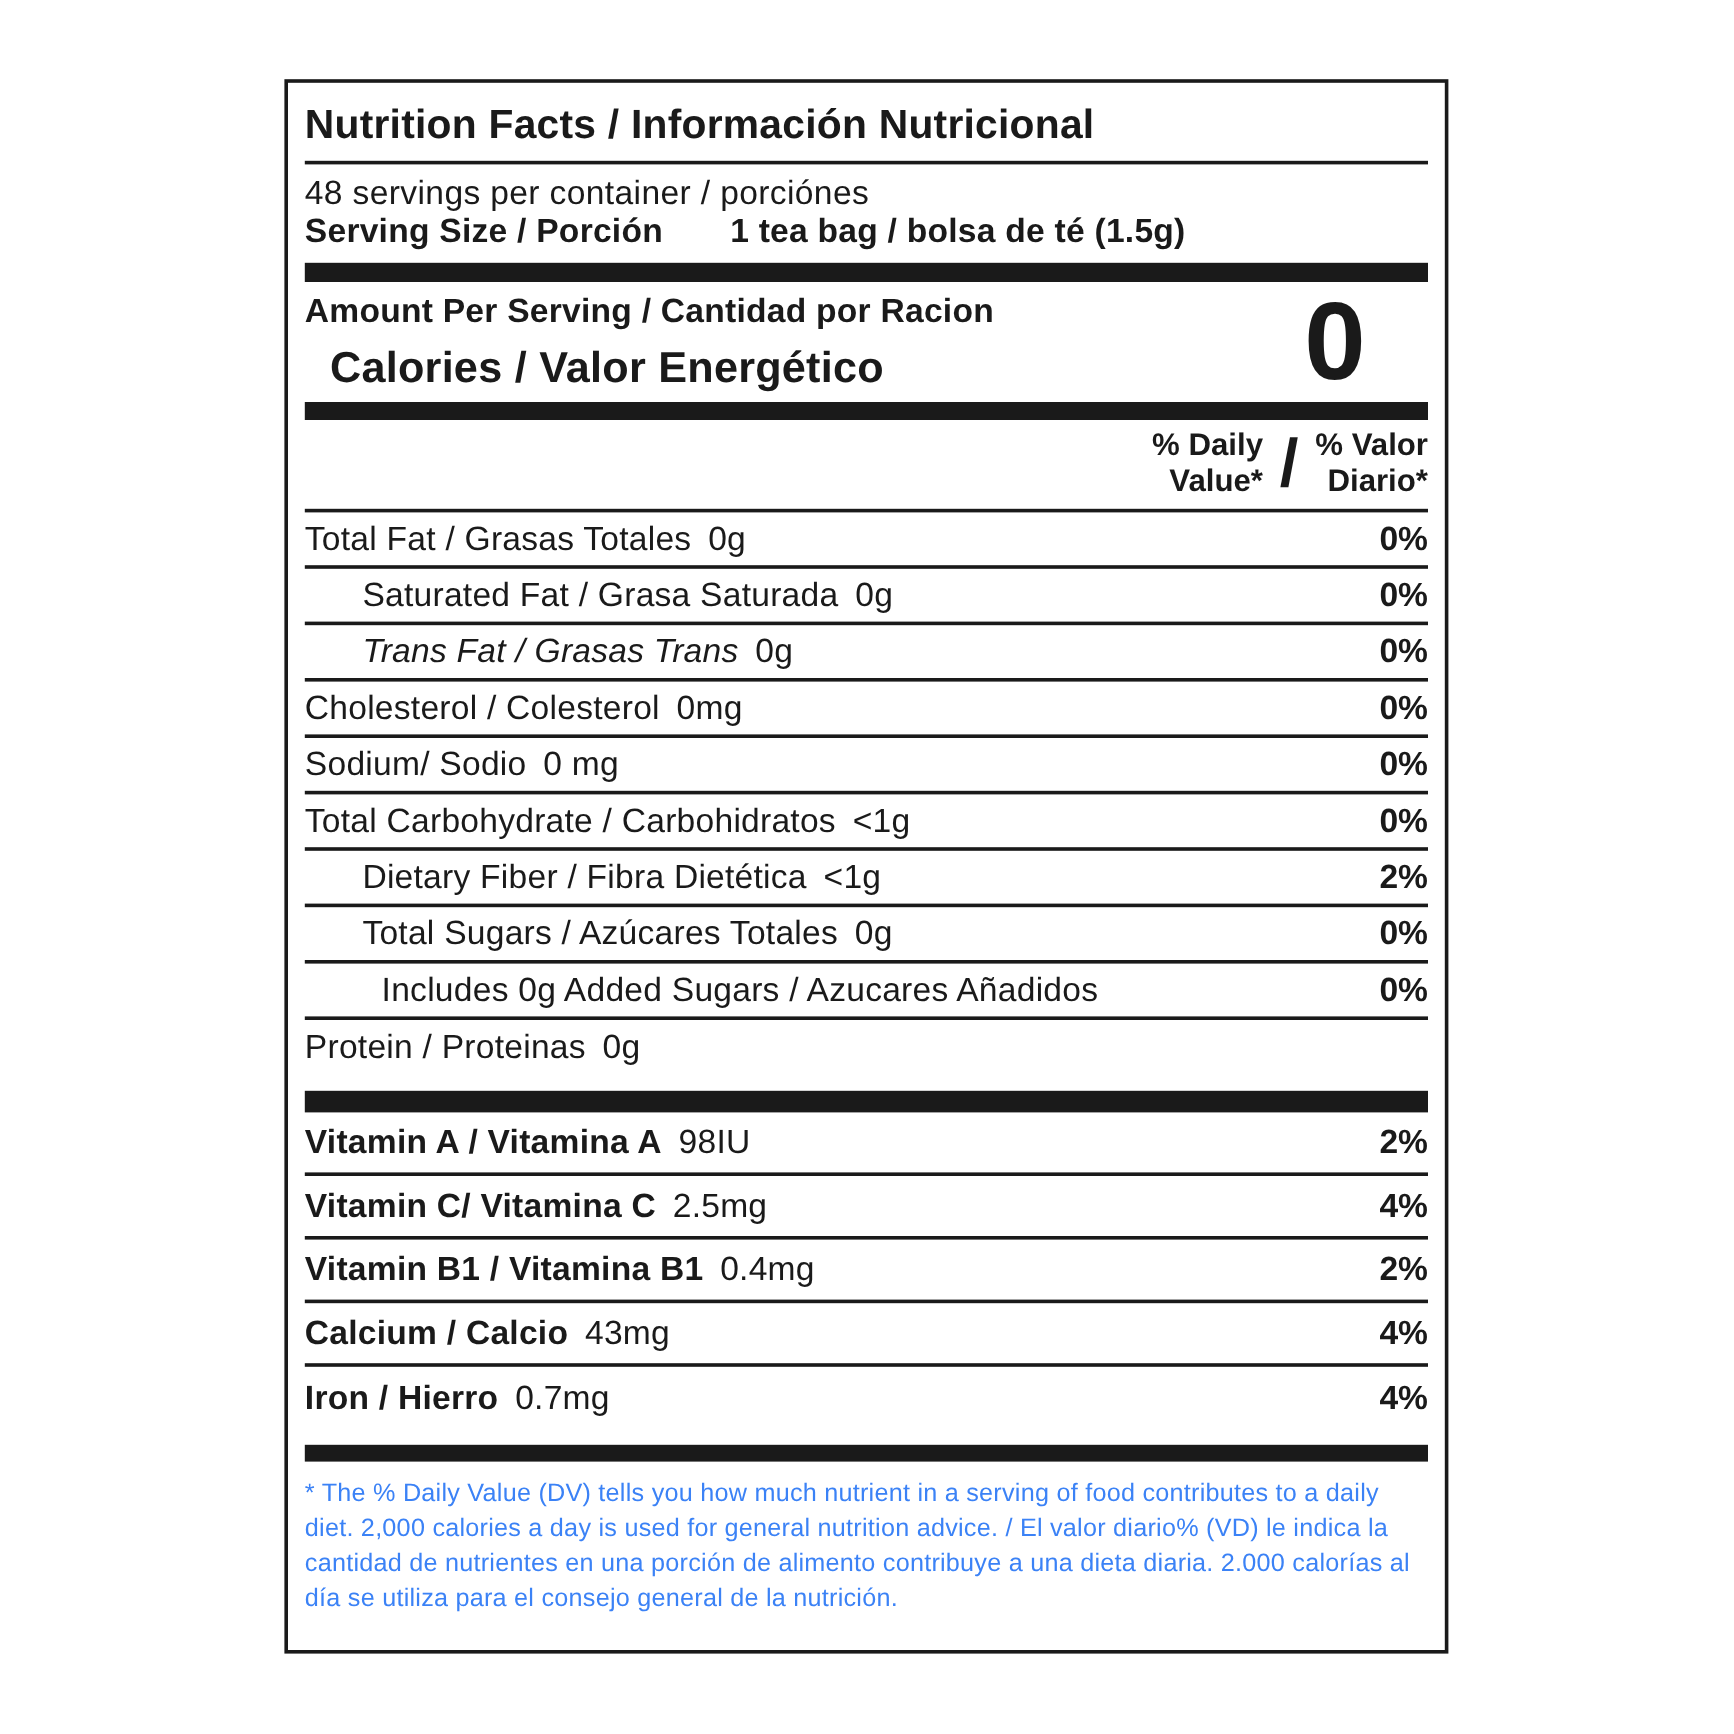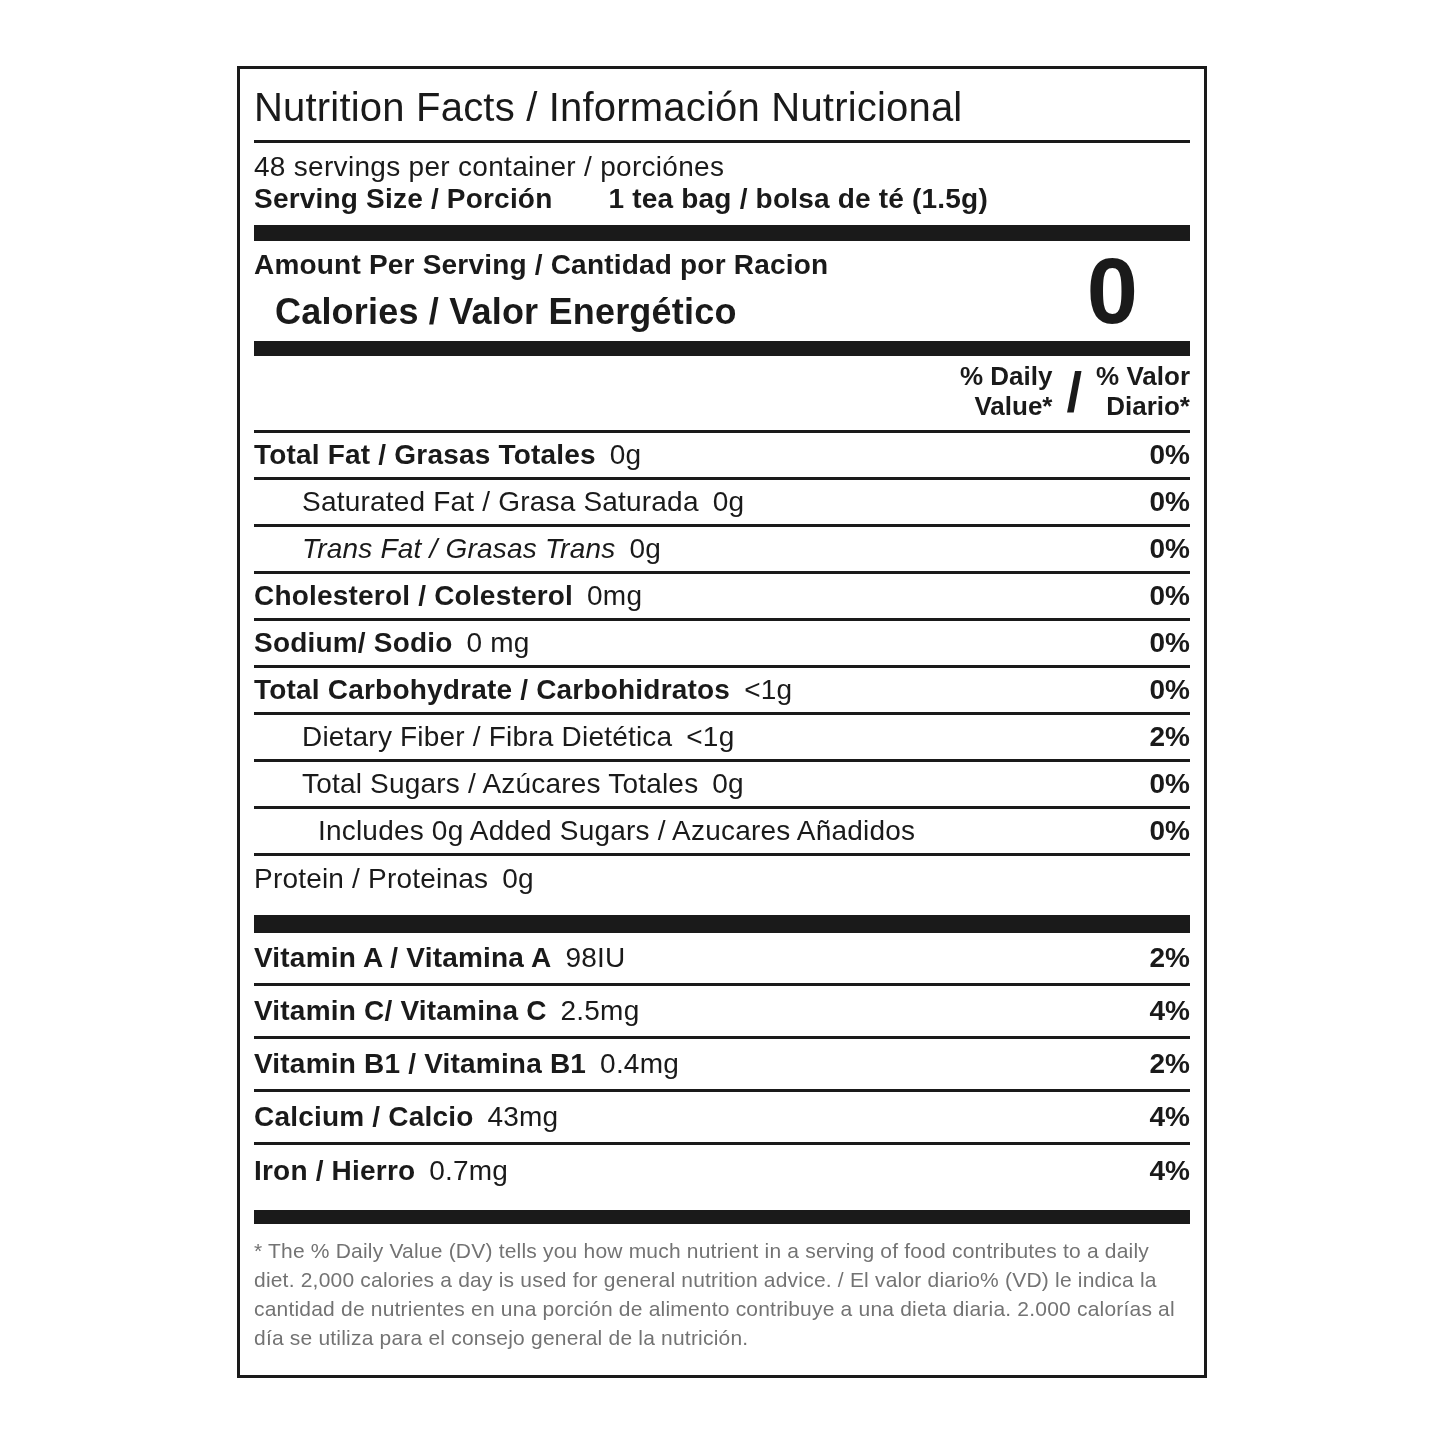--- a/index.html
+++ b/index.html
@@ -17,22 +17,22 @@
     position:absolute;
     left:237px; top:66px;
     width:970px; height:1312px;
     border:3px solid var(--ink);
     background:var(--paper);
     padding:0 14px;
     overflow:hidden;
   }
   
   .title{
-    font-size:40px;
-    font-weight:400;
+    font-size:34px;
+    font-weight:700;
     letter-spacing:0.2px;
     padding:16px 0 10px 0;
     border-bottom:3px solid var(--ink);
     white-space:nowrap;
   }
   .serving-info{ padding:8px 0 10px 0; }
   .servings-line{ font-size:28px; font-weight:400; letter-spacing:0.3px; }
   .serving-size-line{
     font-size:28px; font-weight:700;
     display:flex; gap:56px; align-items:center;
@@ -67,36 +67,36 @@
   .dv-slash{ font-size:56px; font-weight:700; line-height:0.9; padding:0 2px; }
   
   .row{
     display:flex; justify-content:space-between; align-items:center;
     font-size:28px;
   }
   .nutrient-row{ height:47px; }
   .rows .row:not(:last-child){ border-bottom:3px solid var(--ink); }
   .row-left{ display:flex; gap:14px; align-items:baseline; }
   .nut-name{ font-weight:400; letter-spacing:0.2px; }
-  .bold-name .nut-name{ font-weight:700; }
+  .bold-name .nut-name{ font-weight:400; }
   .italic-name .nut-name{ font-style:italic; }
   .indent-1 .row-left{ padding-left:48px; }
   .indent-2 .row-left{ padding-left:64px; }
   .nut-amount{ font-weight:400; letter-spacing:0.2px; }
   .nut-dv{ font-weight:700; }
   
   .vitamin-row{ height:53px; font-size:28px;gap:29px; }
   .vitamin-row .nut-name{ font-weight:700; }
   
   .footnote{
     padding:12px 0 10px 0;
     font-size:21px;
     line-height:29px;
     font-weight:400;
-    color:#737373;
+    color:#3b82f6;
     letter-spacing:0.2px;
   }
 </style>
 </head>
 <body>
 
 <section class="label-box">
 
   <h1 class="title">Nutrition Facts / Información Nutricional</h1>
 

